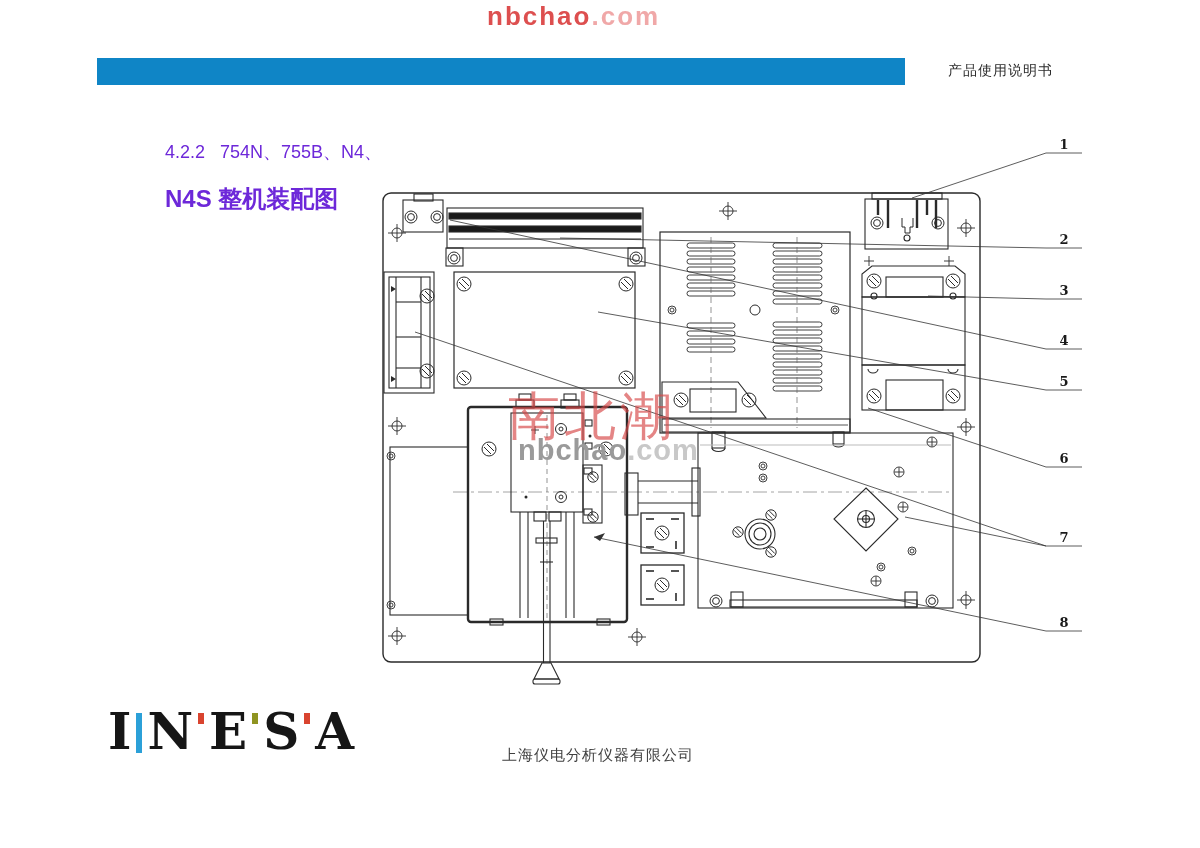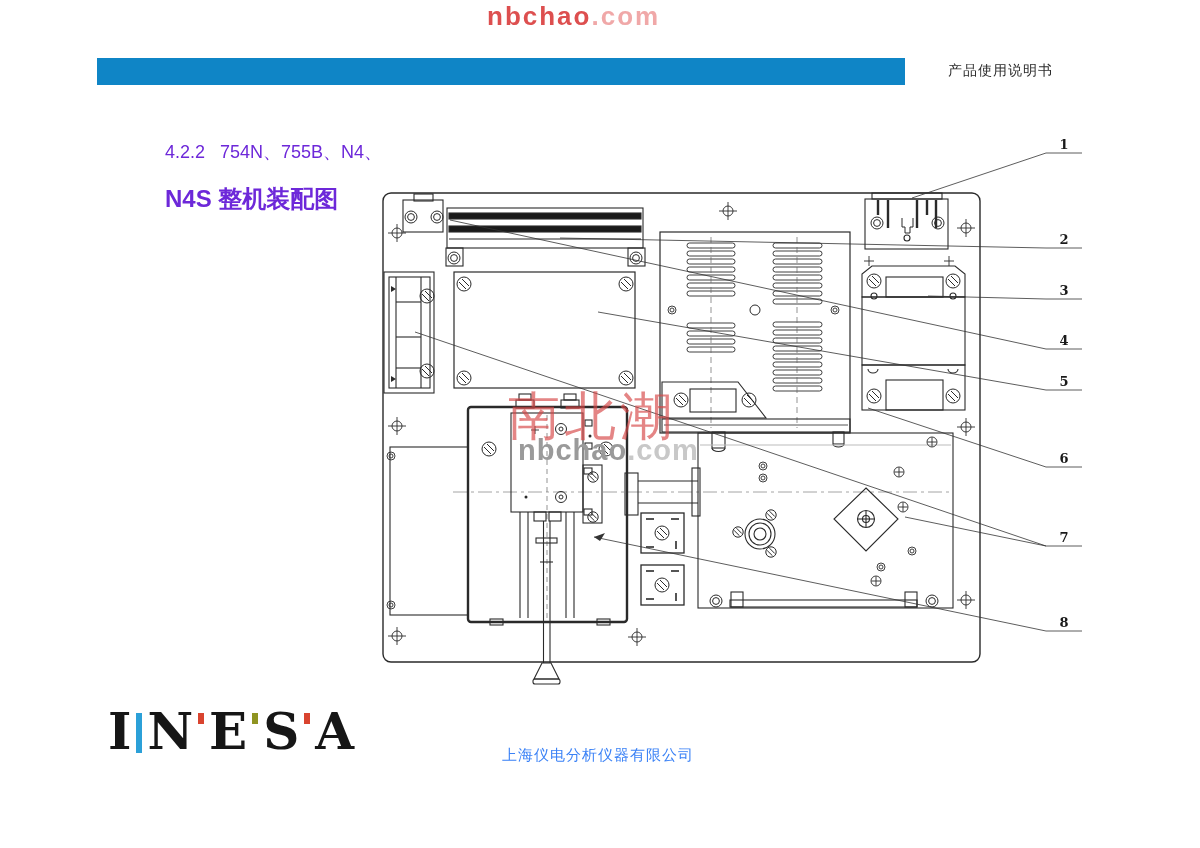--- a/index.html
+++ b/index.html
@@ -21,21 +21,21 @@
   
   #wm-brand{left:508px;top:382px;font-family:"Liberation Serif",serif;font-size:52px;
             font-weight:normal;color:rgba(214,70,70,0.66);letter-spacing:4px;white-space:nowrap;}
   #wm-site{left:518px;top:434px;font-size:29px;font-weight:bold;letter-spacing:1px;white-space:nowrap;}
   #wm-site .wm-a{color:#9a9a9a;}
   #wm-site .wm-b{color:#c8c8c8;}
   
   #page-num{left:0;top:710px;width:1200px;text-align:center;
             font-family:"Liberation Serif",serif;font-size:13px;color:#222;}
   #company{left:0;top:746px;width:1196px;text-align:center;
-           font-family:"Liberation Serif",serif;font-size:15px;color:#3b82f6;letter-spacing:1px;}
+           font-family:"Liberation Serif",serif;font-size:15px;color:#404040;letter-spacing:1px;}
   
   #logo{left:108px;top:710px;height:48px;display:flex;align-items:flex-start;gap:5px;}
   #logo .lt{font-family:"DejaVu Serif",serif;font-weight:bold;font-size:50px;line-height:44px;color:#161616;}
   #logo .bar-tall{width:6px;height:40px;background:#2ba0d8;margin-top:3px;}
   #logo .bar-s{width:6px;height:11px;margin-top:3px;}
   .bar-red{background:#d9442f;}
   .bar-olive{background:#8f9421;}
   svg{position:absolute;left:0;top:0;}
   svg text{font-family:"DejaVu Serif",serif;font-size:13px;font-weight:600;fill:#1a1a1a;}
 </style>

